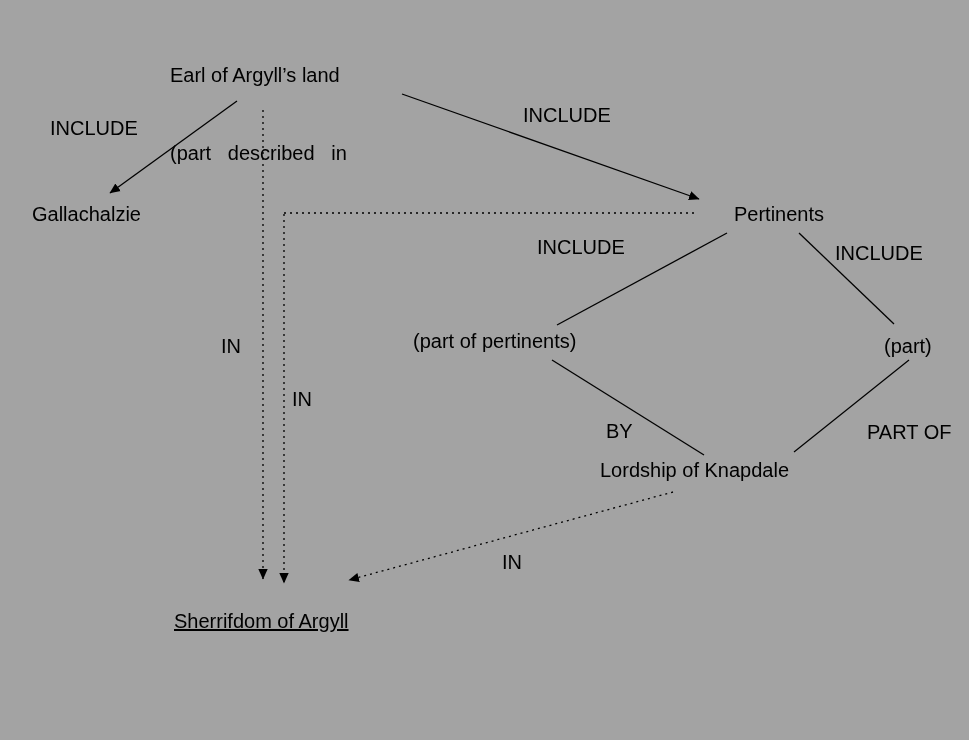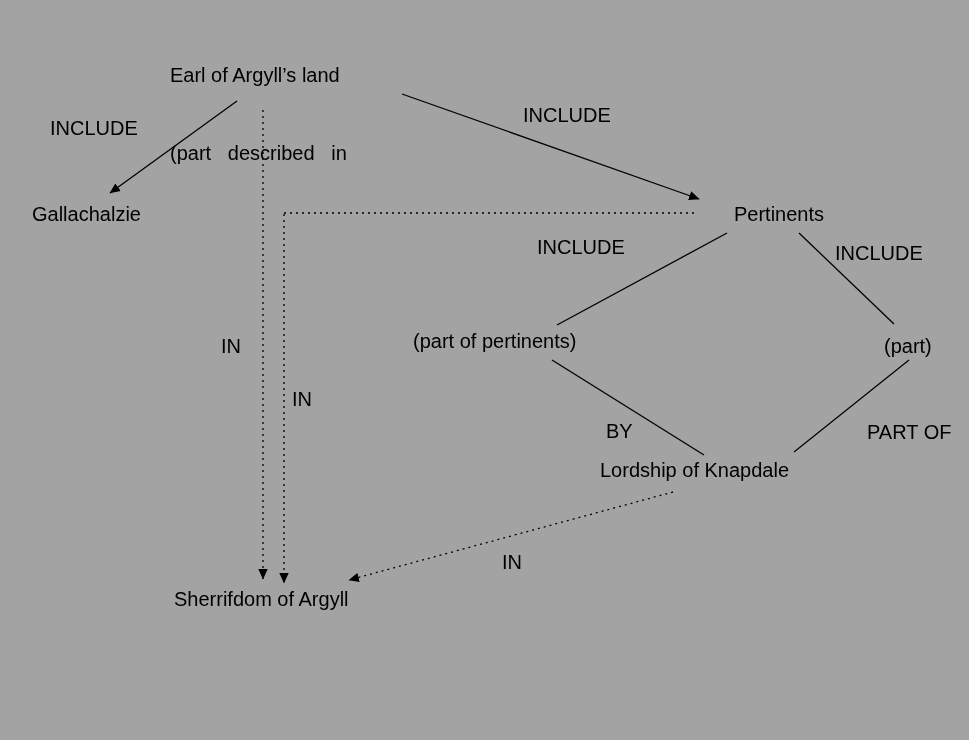--- a/index.html
+++ b/index.html
@@ -34,21 +34,21 @@
     white-space: pre;
     line-height: 30px;
   }
   
   .pos-earl          { left: 170px; top: 12px;  }
   .pos-gallachalzie  { left: 32px;  top: 202px; }
   .pos-pertinents    { left: 700px; top: 202px; margin-left: 34px; }
   .pos-partpert      { left: 413px; top: 329px; }
   .pos-part          { left: 884px; top: 334px; }
   .pos-lordship      { left: 600px; top: 458px; }
-  .pos-sherrifdom    { left: 174px; top: 587px; }
+  .pos-sherrifdom    { left: 174px; top: 609px; text-decoration: underline; }
   
   .pos-incl-gall     { left: 50px;  top: 116px; }
   .pos-incl-pert     { left: 523px; top: 103px; }
   .pos-incl-partpert { left: 537px; top: 235px; }
   .pos-incl-part     { left: 835px; top: 241px; }
   .pos-in-earl       { left: 221px; top: 334px; }
   .pos-in-pert       { left: 292px; top: 387px; }
   .pos-by            { left: 606px; top: 419px; }
   .pos-partof        { left: 867px; top: 420px; }
   .pos-in-lordship   { left: 502px; top: 550px; }

